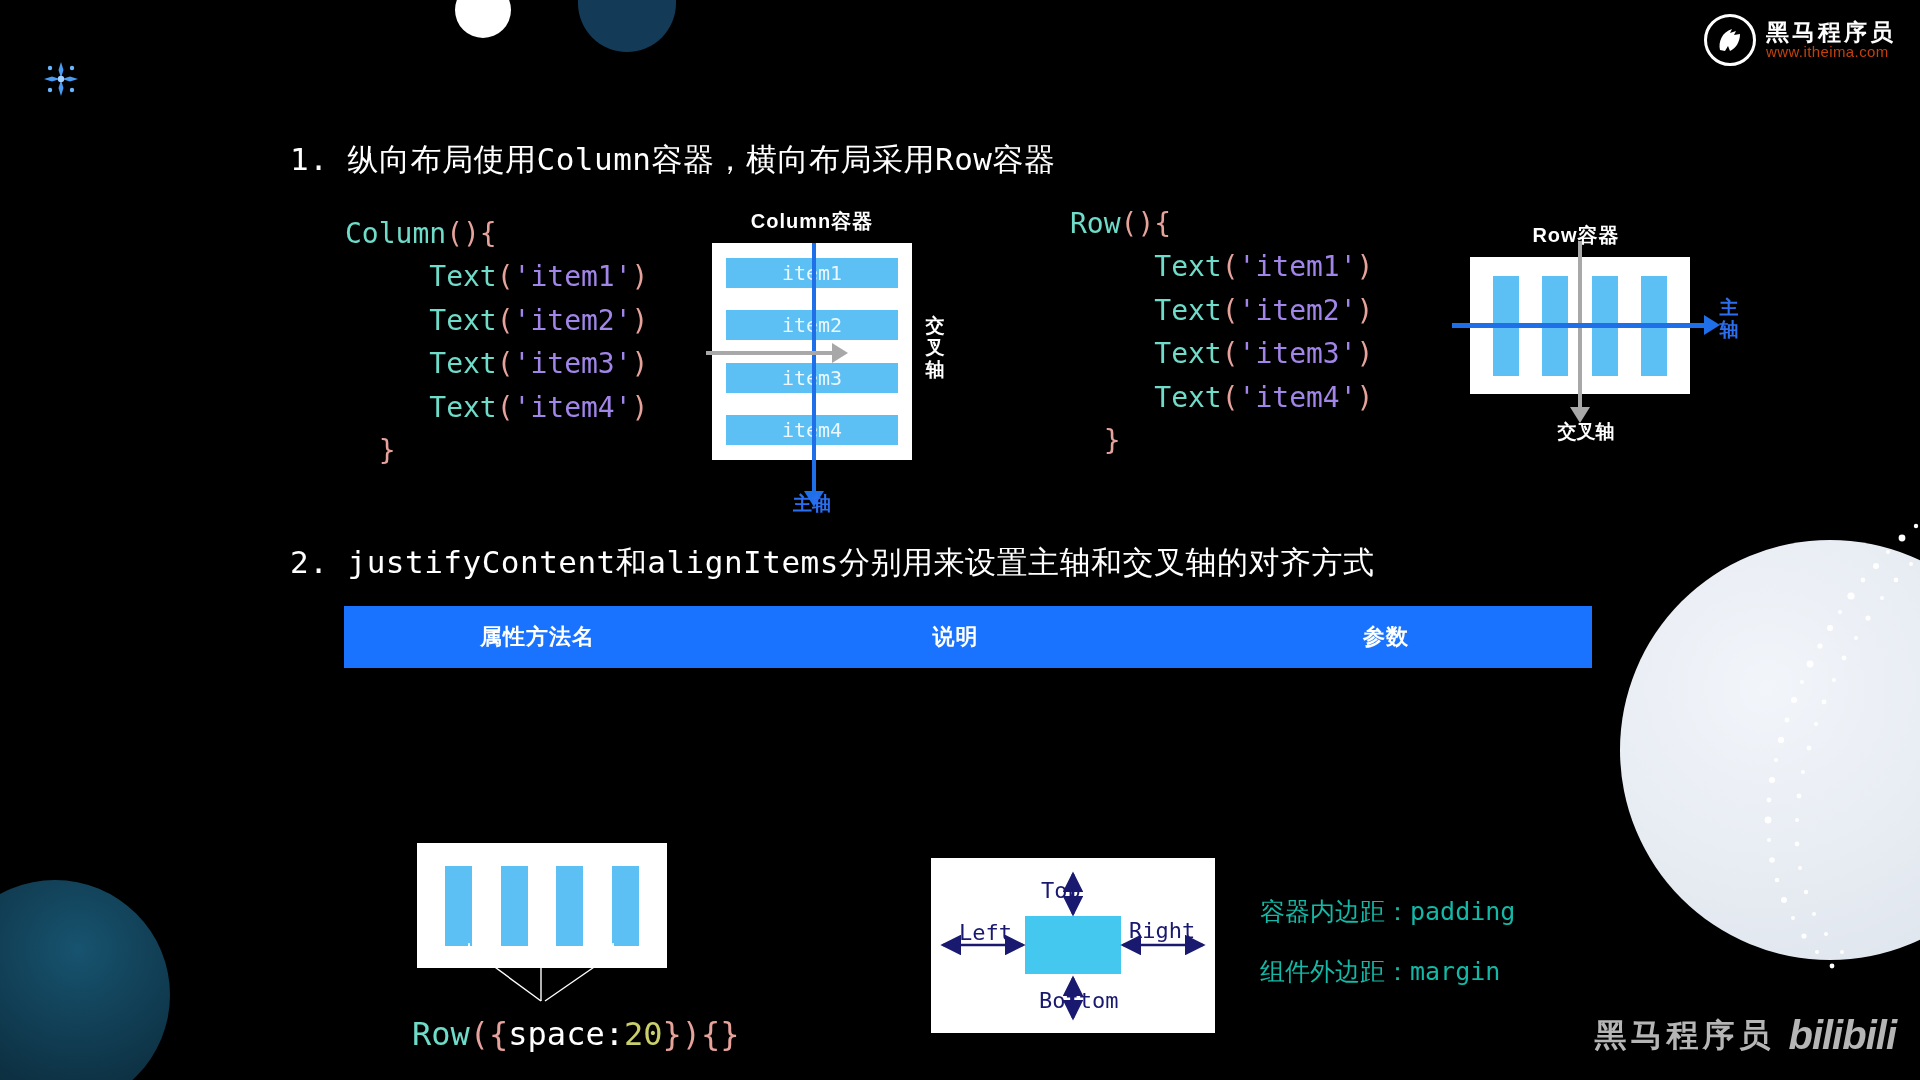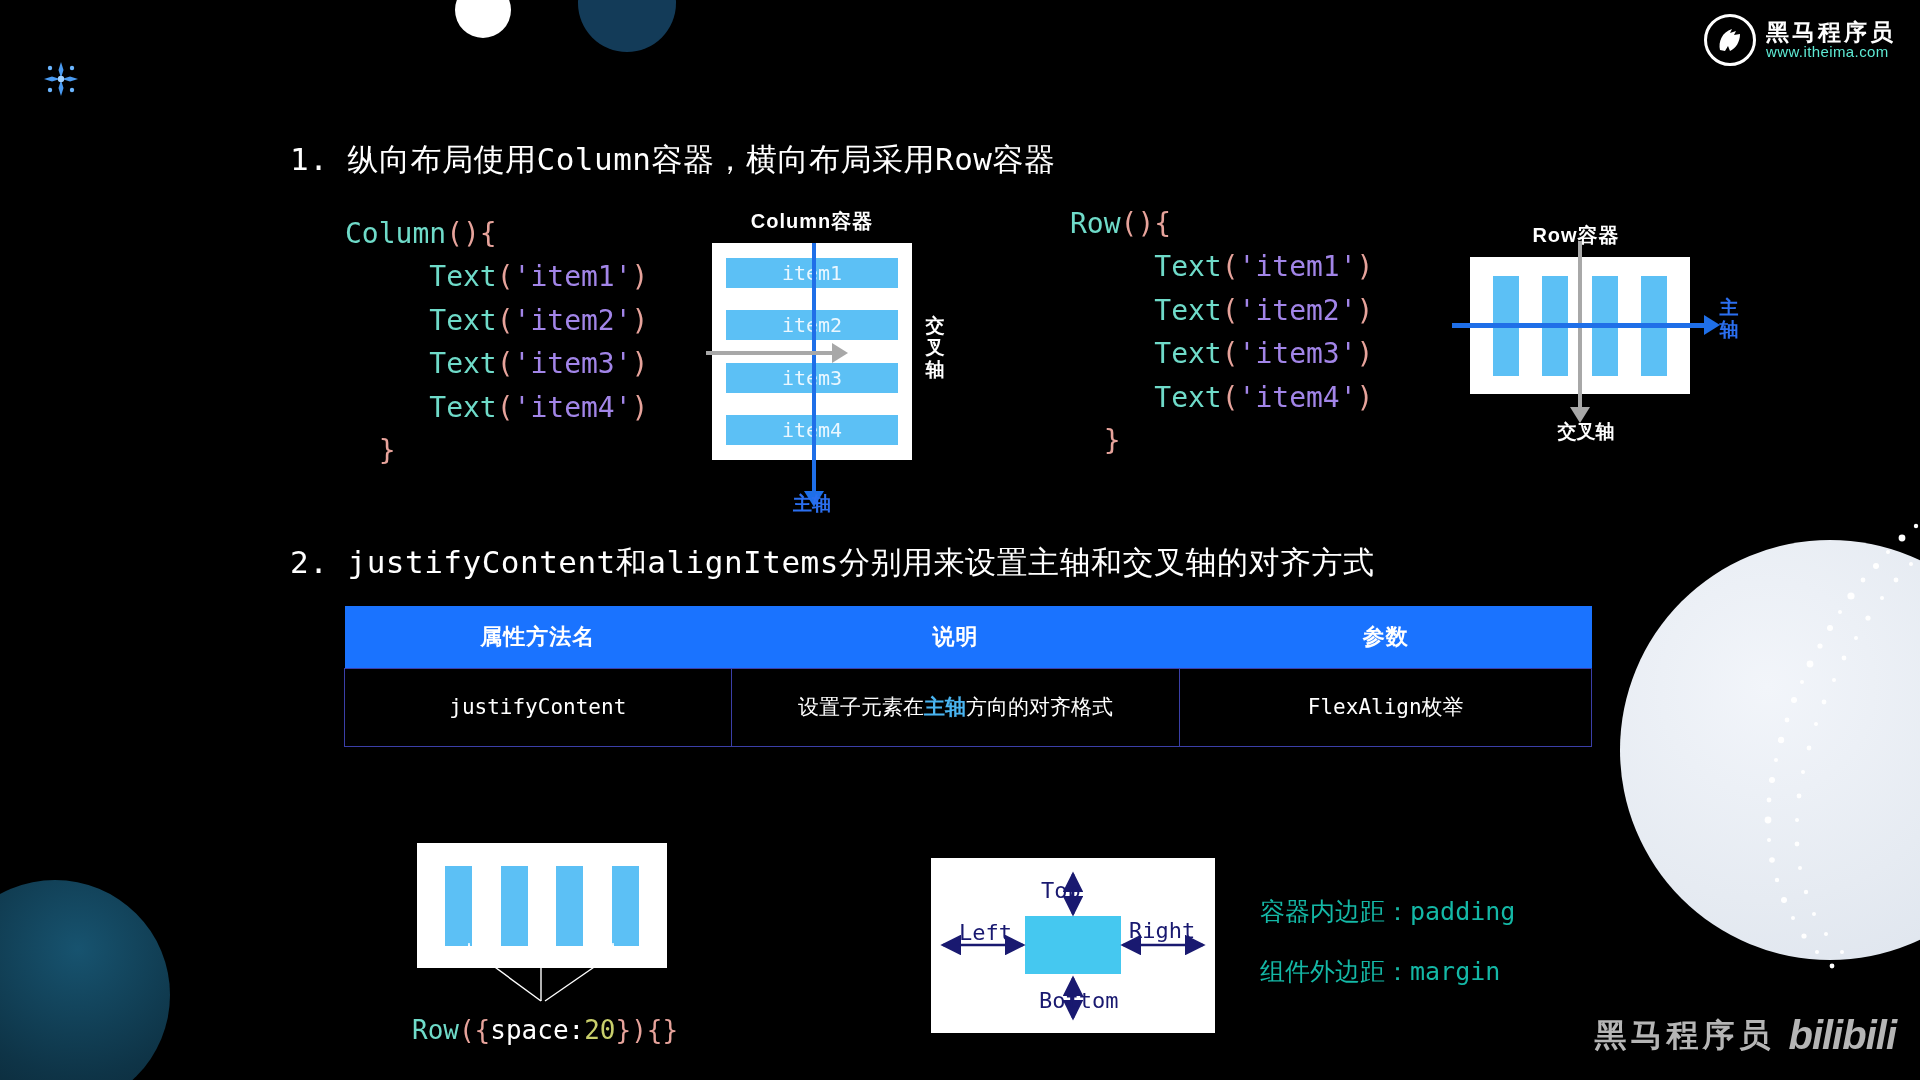--- a/index.html
+++ b/index.html
@@ -22,21 +22,21 @@
 
   
   .header { position:absolute; left:0; top:0; width:100%; height:110px; }
   .sparkle { position:absolute; left:40px; top:58px; width:42px; height:42px; }
   .page-title { position:absolute; left:98px; top:46px; font-size:40px; font-weight:bold; letter-spacing:2px; color:#fff; }
   .logo { position:absolute; right:24px; top:14px; display:flex; align-items:center; gap:10px; }
   .logo-mark { width:52px; height:52px; border-radius:50%; border:3px solid #fff; position:relative; overflow:hidden;
                display:flex; align-items:center; justify-content:center; }
   .logo-text { display:flex; flex-direction:column; line-height:1.05; }
   .logo-cn { font-size:23px; font-weight:bold; letter-spacing:3px; color:#fff; }
-  .logo-url { font-size:15px; letter-spacing:0.4px; color:#5eead4; }
+  .logo-url { font-size:15px; letter-spacing:0.4px; color:#c2410c; }
   .numbered { position:absolute; font-size:31px; color:#fff; letter-spacing:0.5px;
               font-family:"DejaVu Sans Mono","Liberation Mono",monospace; white-space:nowrap; }
   .item1-head { left:290px; top:139px; }
   .item2-head { left:290px; top:542px; }
 
   
   .code { position:absolute; font-family:"DejaVu Sans Mono","Liberation Mono",monospace;
           font-size:28px; line-height:1.55; white-space:pre; }
   .code-col { left:345px; top:212px; }
   .code-row { left:1070px; top:202px; }
@@ -92,21 +92,21 @@
   .hl-axis { color:#49b4f0; font-weight:bold; }
   .cell-two-line { line-height:1.5; }
 
   
   .space-wrap { position:absolute; left:417px; top:843px; }
   .space-box { position:relative; width:250px; height:125px; background:#fff;
                display:flex; align-items:center; justify-content:space-evenly; }
   .space-bar { width:27px; height:80px; background:#5cc0f5; }
   .space-svg { position:absolute; left:0; top:96px; width:250px; height:80px; }
   .space-code { position:absolute; left:-5px; top:172px; font-family:"DejaVu Sans Mono","Liberation Mono",monospace;
-                font-size:26px; white-space:pre; }
+                font-size:32px; white-space:pre; }
 
   
   .pad-wrap { position:absolute; left:931px; top:858px; width:284px; height:175px; background:#fff; }
   .pad-box { position:absolute; left:94px; top:58px; width:96px; height:58px; background:#45c8f0; }
   .pad-label { position:absolute; color:#191970; font-family:"DejaVu Sans Mono","Liberation Mono",monospace;
                font-size:22px; }
   .lbl-top    { left:110px; top:20px; }
   .lbl-left   { left:28px;  top:62px; }
   .lbl-right  { left:198px; top:60px; }
   .lbl-bottom { left:108px; top:130px; }
@@ -259,25 +259,20 @@
 
 <table class="tbl">
   <thead>
     <tr>
       <th style="width:31%">属性方法名</th>
       <th style="width:36%">说明</th>
       <th style="width:33%">参数</th>
     </tr>
   </thead>
   <tbody>
-    <tr>
-      <td>justifyContent</td>
-      <td><span>设置子元素在</span><span class="hl-axis">主轴</span><span>方向的对齐格式</span></td>
-      <td>FlexAlign枚举</td>
-    </tr>
   </tbody>
 </table>
 
 <div class="space-wrap">
   <div class="space-box">
     <div class="space-bar"></div>
     <div class="space-bar"></div>
     <div class="space-bar"></div>
     <div class="space-bar"></div>
   </div>

